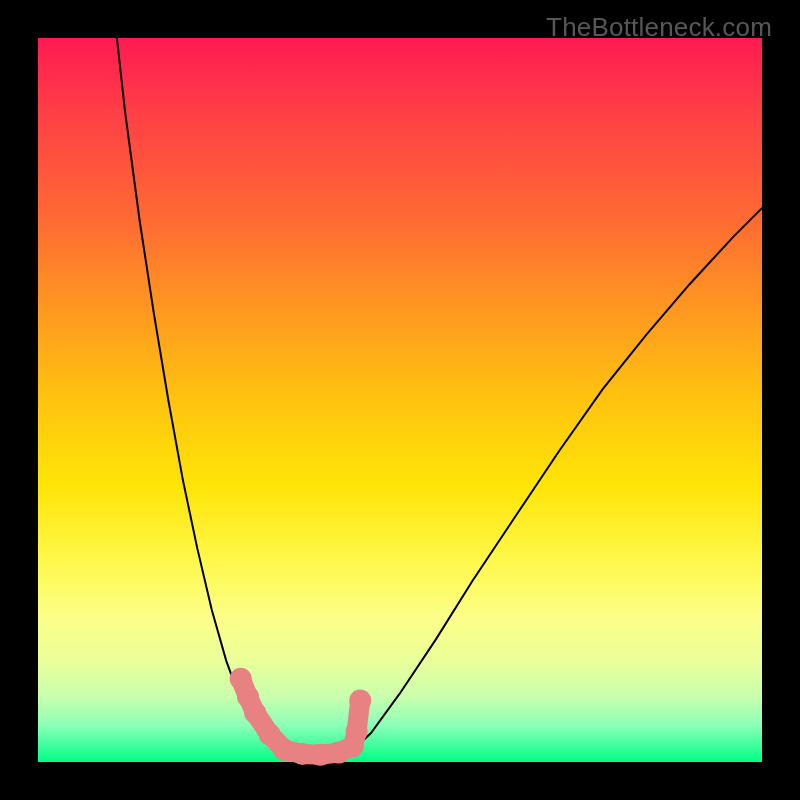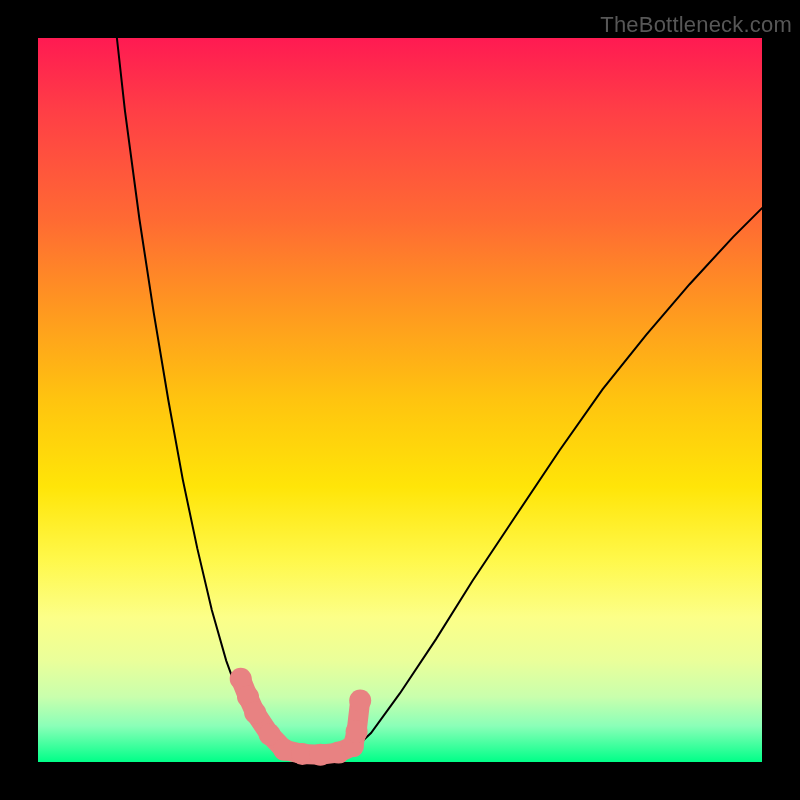--- a/index.html
+++ b/index.html
@@ -37,23 +37,23 @@
       #fcff88 80%,
       #eaff9a 86%,
       #c9ffad 91%,
       #8bffb8 95%,
       #00ff88 100%
     );
   }
   .watermark {
     position: absolute;
     top: 12px;
-    right: 8px;
+    right: 28px;
     color: #575757;
-    font-size: 22px;
+    font-size: 26px;
     letter-spacing: 0.2px;
     font-weight: 400;
     user-select: none;
   }
   svg.overlay {
     position: absolute;
     left: 0;
     top: 0;
     width: 724px;
     height: 724px;

